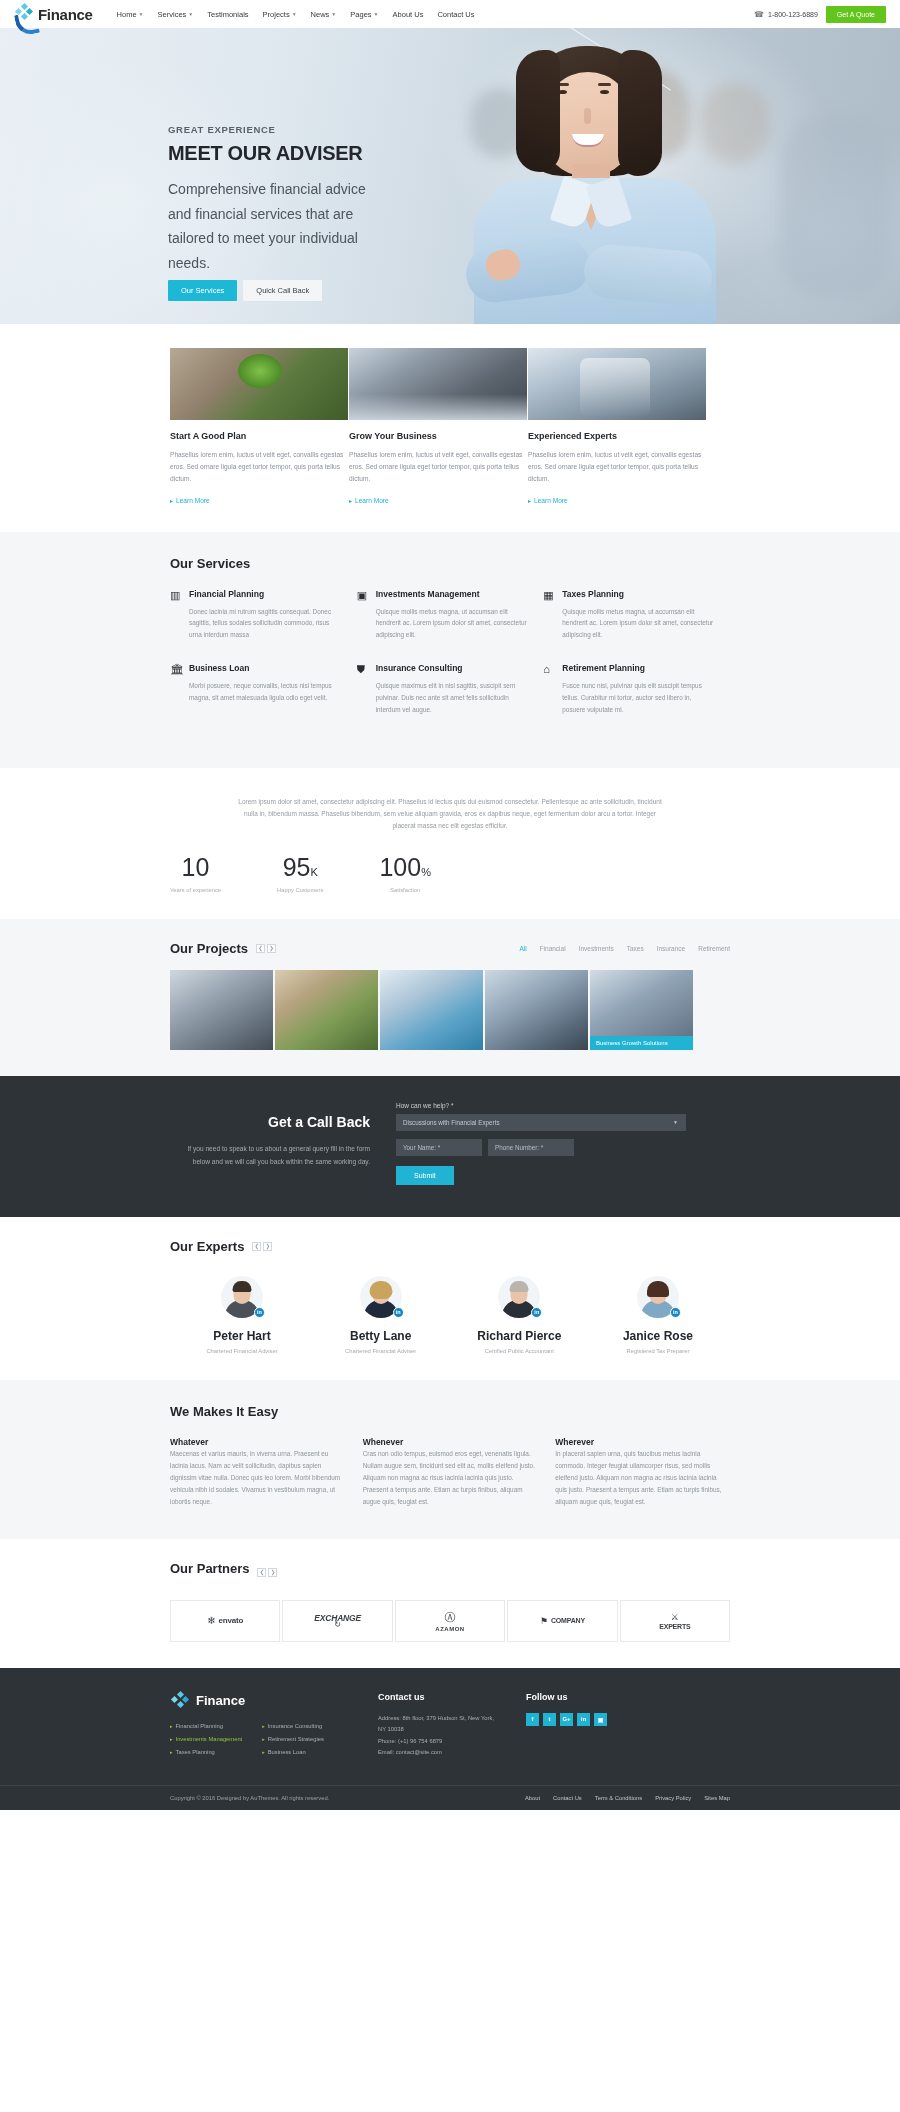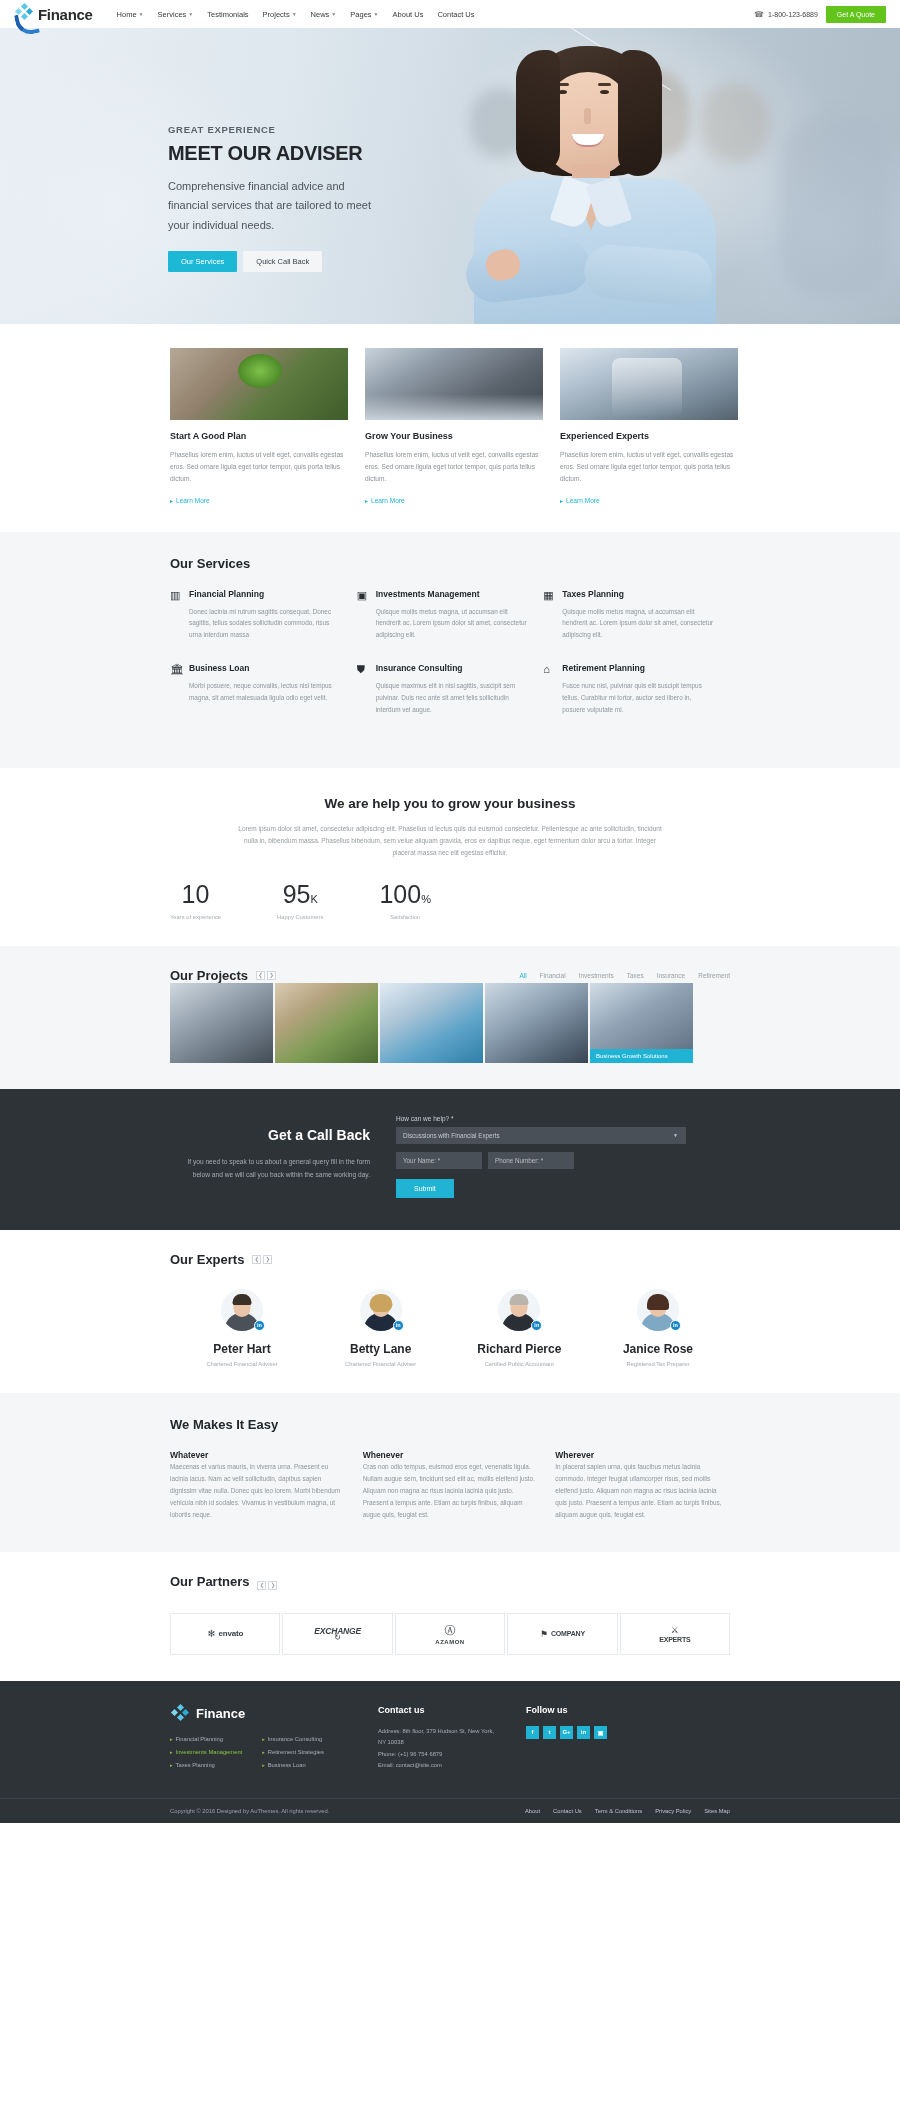--- a/index.html
+++ b/index.html
@@ -138,39 +138,39 @@
   .hero-content {
     position: absolute; left: 168px; top: 96px; z-index: 6; width: 300px;
   }
   .hero-kicker {
     font-size: 9.5px; font-weight: bold; color: #59616a; letter-spacing: 0.7px; margin-bottom: 7px;
   }
   .hero-title {
     font-size: 20px; font-weight: bold; color: #23272b; letter-spacing: -0.3px; margin-bottom: 12px;
   }
   .hero-sub {
-    font-size: 11px; color: #4d545c; line-height: 1.75; margin-bottom: 16px; max-width: 212px;
+    font-size: 14px; color: #4d545c; line-height: 1.75; margin-bottom: 5px; max-width: 212px;
   }
   .hero-btns { display: flex; gap: 6px; }
   .btn-primary {
     background: #1cb8d6; color: #fff; font-size: 7.5px; padding: 6px 13px;
     border: none; border-radius: 1px; cursor: pointer;
   }
   .btn-light {
     background: #f3f5f6; color: #3d434a; font-size: 7.5px; padding: 6px 13px;
     border: none; border-radius: 1px; cursor: pointer;
   }
   .hero-line {
     position: absolute; right: 220px; top: 30px; width: 120px; height: 1px;
     background: rgba(255,255,255,0.7); transform: rotate(32deg);
   }
 
   
   .features { background: #fff; padding: 24px 0 28px; }
-  .features-row { display: flex; gap: 17px; }
+  .features-row { display: flex; gap: 1px; }
   .fcard { width: 178px; }
   .fcard-img { width: 178px; height: 72px; border-radius: 0; overflow: hidden; position: relative; }
   .fimg1 { background: linear-gradient(135deg, #b5a894 0%, #8f7f6b 35%, #5c7a3f 60%, #3f5c2a 100%); }
   .fimg1::after {
     content: ""; position: absolute; left: 68px; top: 6px; width: 44px; height: 34px;
     background: radial-gradient(ellipse at center, #7fc24a 0%, #4d8a28 70%, transparent 72%);
     border-radius: 50%;
   }
   .fimg2 { background: linear-gradient(150deg, #c8d3dc 0%, #8e9aa6 30%, #5c646e 65%, #3c444d 100%); }
   .fimg2::after {
@@ -202,21 +202,21 @@
   .grow-title { font-size: 13.5px; font-weight: bold; color: #23272b; margin-bottom: 12px; }
   .grow-text { font-size: 6.5px; color: #959ba1; line-height: 1.9; max-width: 430px; margin: 0 auto 22px; }
   .counters { display: flex; justify-content: flex-start; gap: 56px; }
   .counter { text-align: center; }
   .counter-num { font-size: 25px; font-weight: 300; color: #2c3035; line-height: 1; }
   .counter-num sup { font-size: 11px; font-weight: 400; vertical-align: baseline; }
   .counter-label { font-size: 5.8px; color: #a8aeb3; margin-top: 7px; }
 
   
   .projects { background: #f4f6f7; padding: 22px 0 26px; }
-  .proj-head { display: flex; align-items: center; justify-content: space-between; }
+  .proj-head { display: flex; align-items: center; justify-content: space-between; margin-bottom: 14px; }
   .proj-head-left { display: flex; align-items: center; gap: 8px; }
   .arrows { display: flex; gap: 2px; }
   .arrow-btn {
     width: 9px; height: 9px; border: 1px solid #d2d7db; background: #fff;
     display: flex; align-items: center; justify-content: center;
     font-size: 5.5px; color: #9aa1a7; cursor: pointer;
   }
   .filters { display: flex; gap: 13px; }
   .filter { font-size: 6.5px; color: #9aa1a7; cursor: pointer; }
   .filter.active { color: #21b3d4; }
@@ -529,21 +529,20 @@
             <div class="svc-title">Retirement Planning</div>
             <div class="svc-text">Fusce nunc nisl, pulvinar quis elit suscipit tempus tellus. Curabitur mi tortor, auctor sed libero in, posuere vulputate mi.</div>
           </div>
         </div>
       </div>
     </div>
   </div>
 
   <div class="grow">
     <div class="container">
-      <div class="grow-title">We are help you to grow your business</div>
       <div class="grow-text">Lorem ipsum dolor sit amet, consectetur adipiscing elit. Phasellus id lectus quis dui euismod consectetur. Pellentesque ac ante sollicitudin, tincidunt nulla in, bibendum massa. Phasellus bibendum, sem velue aliquam gravida, eros ex dapibus neque, eget fermentum dolor arcu a tortor. Integer placerat massa nec elit egestas efficitur.</div>
       <div class="counters">
         <div class="counter">
           <div class="counter-num">
             <span>10</span><sup></sup>
           </div>
           <div class="counter-label">Years of experience</div>
         </div>
         <div class="counter">
           <div class="counter-num">

